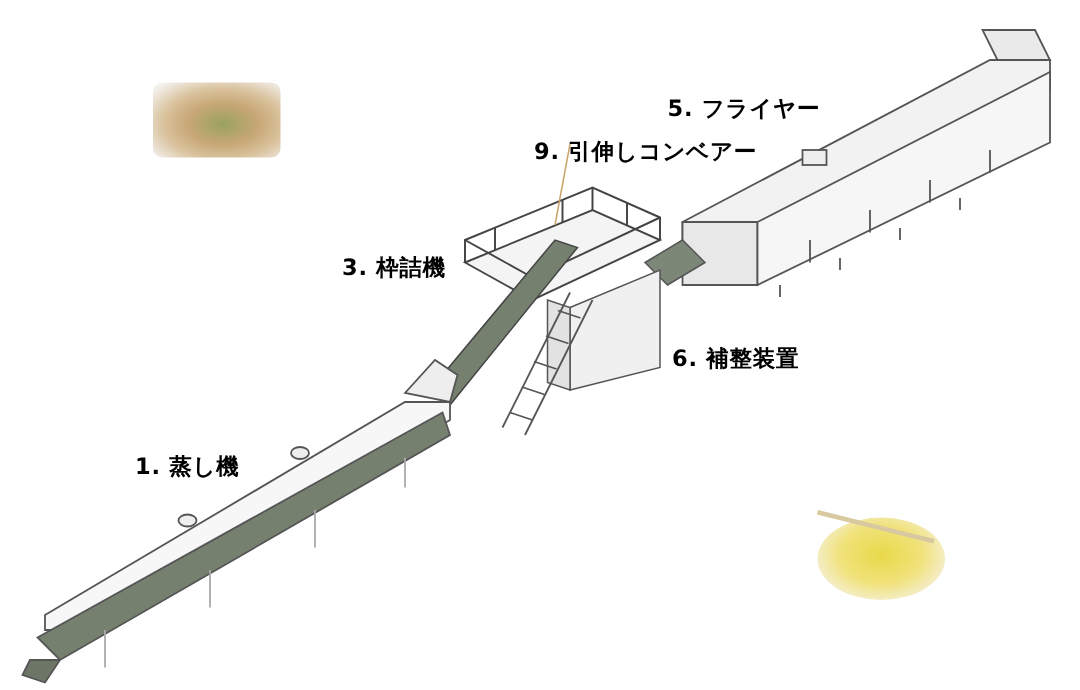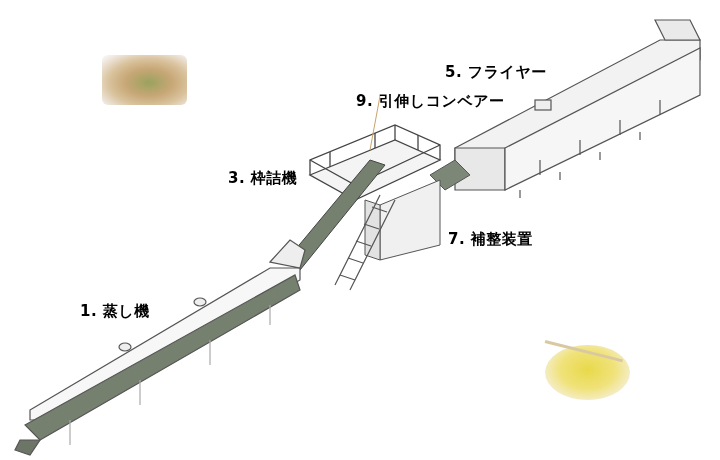--- a/index.html
+++ b/index.html
@@ -78,14 +78,14 @@
   </g>
 </svg>
 
 <div class="photo" style="left:102px;top:55px;width:85px;height:50px;border-radius:6px;background:radial-gradient(ellipse at 55% 55%,#9aa25e 0%,#c7a776 35%,#d9c29c 60%,#efe8e0 85%,#fbfbfb 100%);"></div>
 <div class="photo" style="left:545px;top:345px;width:85px;height:55px;border-radius:50%;background:radial-gradient(ellipse at 50% 45%,#e8d94a 0%,#f0e27a 45%,#f4ecc0 70%,#faf8ee 90%,#ffffff 100%);"></div>
 <div style="position:absolute;left:545px;top:340px;width:80px;height:3px;background:#d9c9a0;transform:rotate(14deg);transform-origin:left center;"></div>
 
 <div class="label" style="left:445px;top:63px;">5.  フライヤー</div>
 <div class="label" style="left:356px;top:92px;">9.  引伸しコンベアー</div>
 <div class="label" style="left:228px;top:145px;margin-top:24px;">3.  枠詰機</div>
-<div class="label" style="left:448px;top:230px;">7.  補整装置</div>
-<div class="label" style="left:80px;top:302px;">1.  蒸し機</div>
+<div class="label" style="left:448px;top:230px;">6.  補整装置</div>
+<div class="label" style="left:90px;top:302px;">1.  蒸し機</div>
 
 </body></html>

